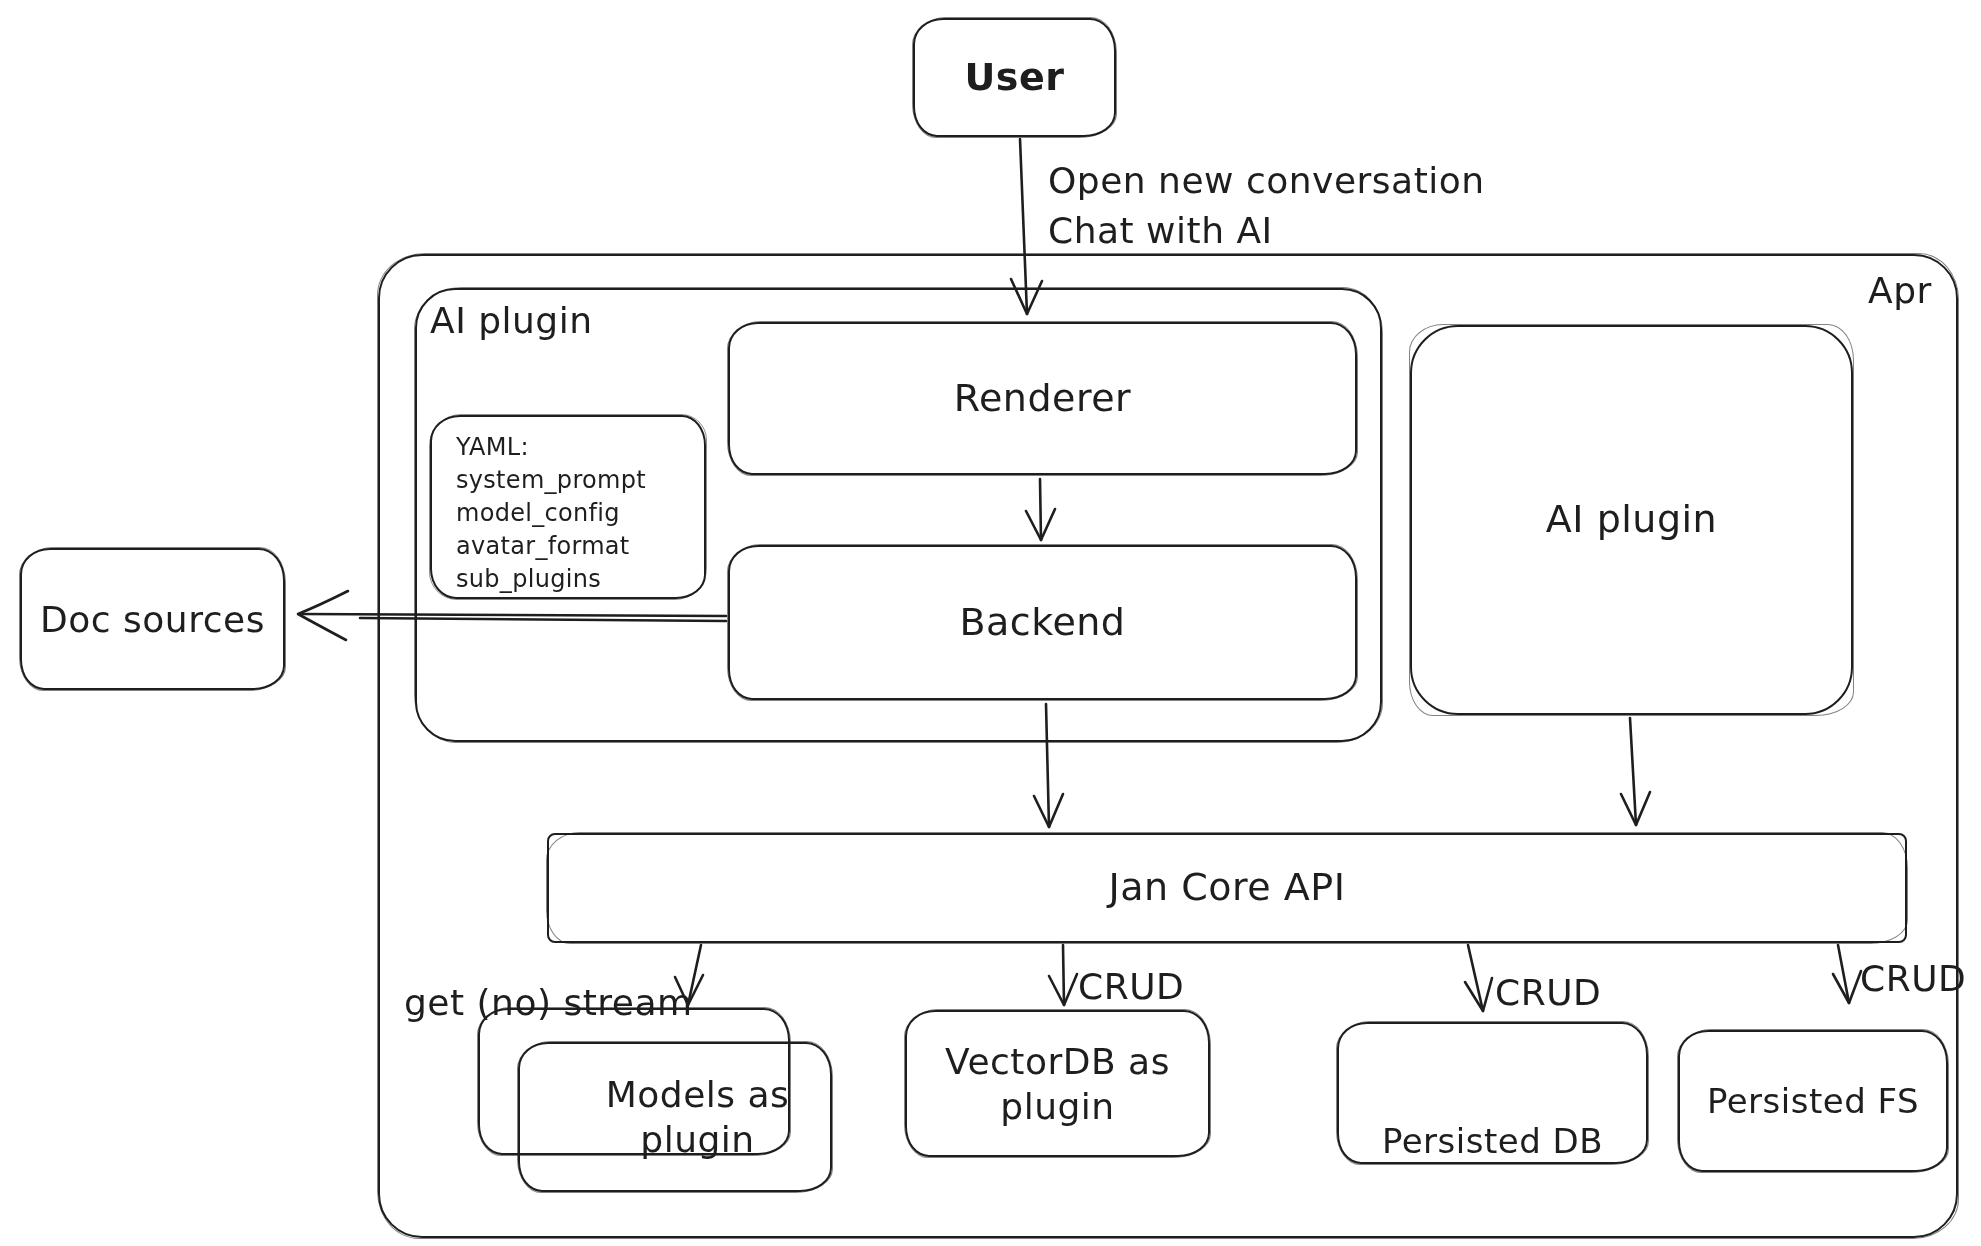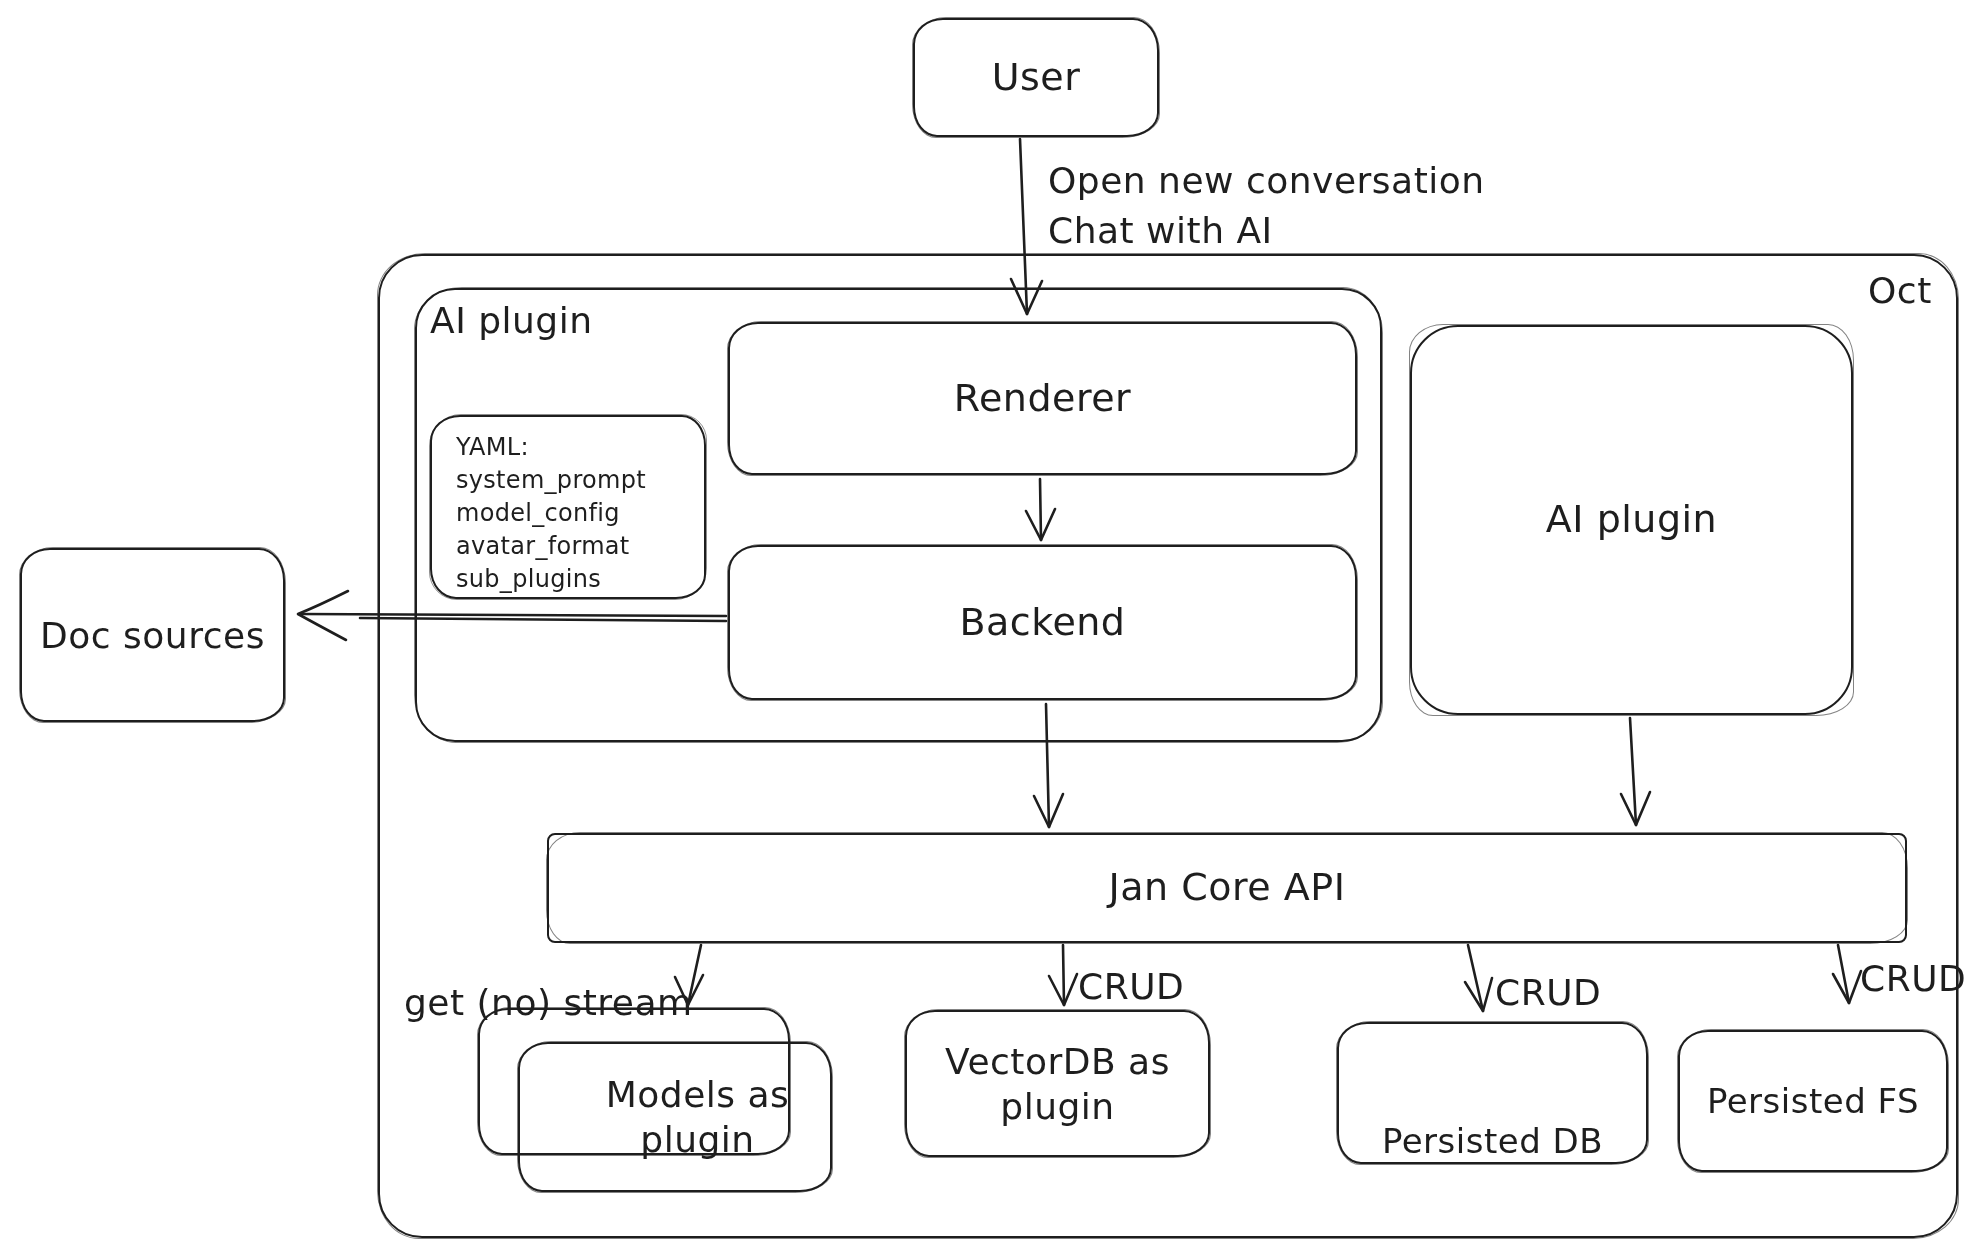--- a/index.html
+++ b/index.html
@@ -84,21 +84,21 @@
     stroke-linecap:round;
     stroke-linejoin:round;
   }
 </style>
 </head>
 <body>
 
 <div id="canvas">
 
   <div class="box container-box" style="left:378px;top:254px;width:1580px;height:984px;"></div>
-  <div class="corner-label" style="left:1868px;top:270px;">Oct</div>
+  <div class="corner-label" style="left:1868px;top:270px;">Apr</div>
 
   <div class="box container-box" style="left:415px;top:288px;width:967px;height:454px;border-radius:40px;"></div>
   <div class="corner-label" style="left:430px;top:300px;">AI plugin</div>
 
   <div class="yaml" style="left:430px;top:415px;width:276px;height:184px;">
     <div>YAML:</div>
     <div>system_prompt</div>
     <div>model_config</div>
     <div>avatar_format</div>
     <div>sub_plugins</div>
@@ -109,25 +109,25 @@
   </div>
 
   <div class="box" style="left:728px;top:545px;width:629px;height:155px;">
     <span class="node-label big-label">Backend</span>
   </div>
 
   <div class="box" style="left:1410px;top:325px;width:443px;height:390px;border-radius:48px;">
     <span class="node-label big-label">AI plugin</span>
   </div>
 
-  <div class="box" style="left:913px;top:18px;width:246px;height:119px;">
+  <div class="box" style="left:913px;top:18px;width:203px;height:119px;font-weight:bold;">
     <span class="node-label big-label">User</span>
   </div>
 
-  <div class="box" style="left:20px;top:548px;width:265px;height:174px;justify-content:center;">
+  <div class="box" style="left:20px;top:548px;width:265px;height:142px;justify-content:center;">
     <span class="node-label">Doc sources</span>
   </div>
 
   <div class="box" style="left:547px;top:833px;width:1360px;height:110px;border-radius:8px;">
     <span class="node-label big-label">Jan Core API</span>
   </div>
 
   <div class="box" style="left:478px;top:1008px;width:312px;height:147px;"></div>
   <div class="box" style="left:518px;top:1042px;width:314px;height:150px;background:transparent;padding-left:45px;">
     <span class="node-label wrap-label">Models as plugin</span>

